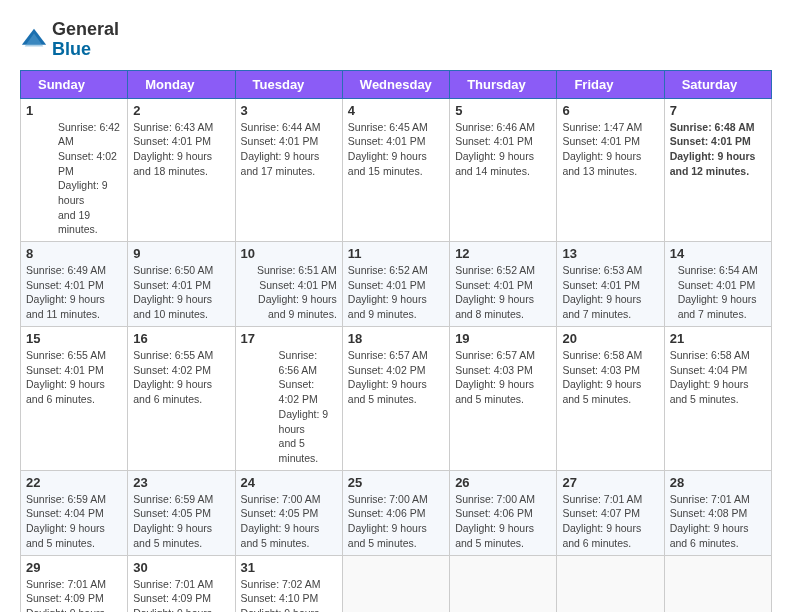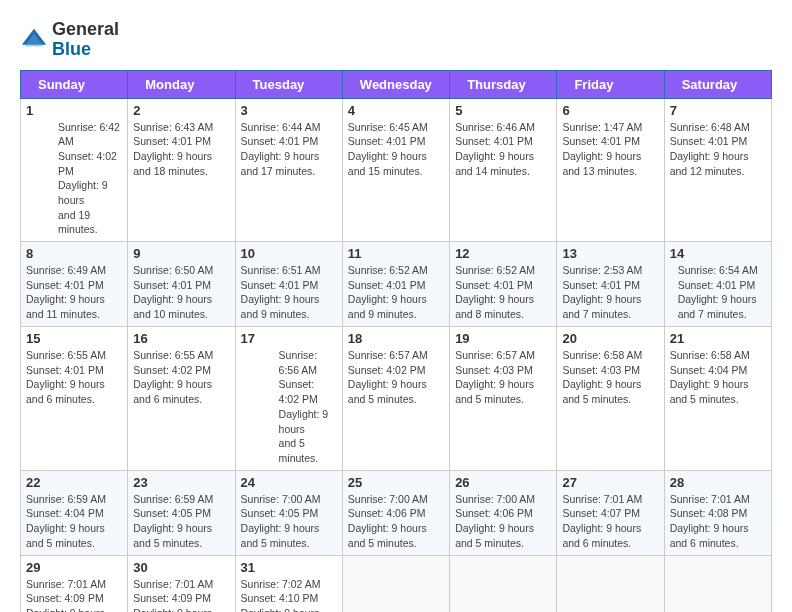--- a/index.html
+++ b/index.html
@@ -155,21 +155,21 @@
         </td>
         <td>
           <span class="day-num">6</span>
           <div class="day-info" style="white-space: pre-line;">Sunrise: 1:47 AM
 Sunset: 4:01 PM
 Daylight: 9 hours
 and 13 minutes.</div>
         </td>
         <td>
           <span class="day-num">7</span>
-          <div class="day-info" style="white-space: pre-line;">Sunrise: 6:48 AM
+          <div class="day-info" style="white-space: pre-line; font-weight: bold;">Sunrise: 6:48 AM
 Sunset: 4:01 PM
 Daylight: 9 hours
 and 12 minutes.</div>
         </td>
       </tr>
       <tr class="week-row">
         <td>
           <span class="day-num">8</span>
           <div class="day-info" style="white-space: pre-line;">Sunrise: 6:49 AM
 Sunset: 4:01 PM
@@ -178,42 +178,42 @@
         </td>
         <td>
           <span class="day-num">9</span>
           <div class="day-info" style="white-space: pre-line;">Sunrise: 6:50 AM
 Sunset: 4:01 PM
 Daylight: 9 hours
 and 10 minutes.</div>
         </td>
         <td>
           <span class="day-num">10</span>
-          <div class="day-info" style="white-space: pre-line;">Sunrise: 6:51 AM
+          <div class="day-info" style="white-space: pre-line; text-align: right;">Sunrise: 6:51 AM
 Sunset: 4:01 PM
 Daylight: 9 hours
 and 9 minutes.</div>
         </td>
         <td>
           <span class="day-num">11</span>
           <div class="day-info" style="white-space: pre-line;">Sunrise: 6:52 AM
 Sunset: 4:01 PM
 Daylight: 9 hours
 and 9 minutes.</div>
         </td>
         <td>
           <span class="day-num">12</span>
           <div class="day-info" style="white-space: pre-line;">Sunrise: 6:52 AM
 Sunset: 4:01 PM
 Daylight: 9 hours
 and 8 minutes.</div>
         </td>
         <td>
           <span class="day-num">13</span>
-          <div class="day-info" style="white-space: pre-line;">Sunrise: 2:53 AM
+          <div class="day-info" style="white-space: pre-line;">Sunrise: 6:53 AM
 Sunset: 4:01 PM
 Daylight: 9 hours
 and 7 minutes.</div>
         </td>
         <td>
           <span class="day-num">14</span>
           <div class="day-info" style="white-space: pre-line; margin-left: 8px;">Sunrise: 6:54 AM
 Sunset: 4:01 PM
 Daylight: 9 hours
 and 7 minutes.</div>

